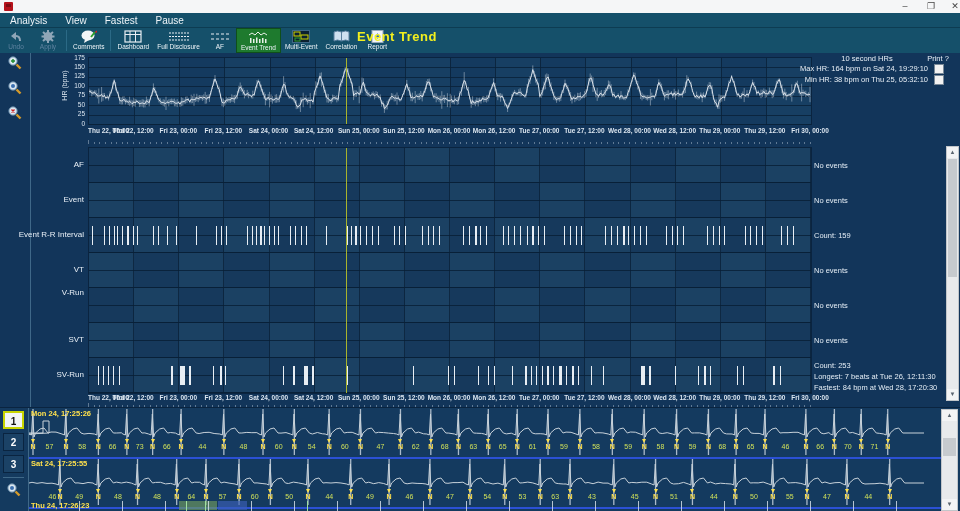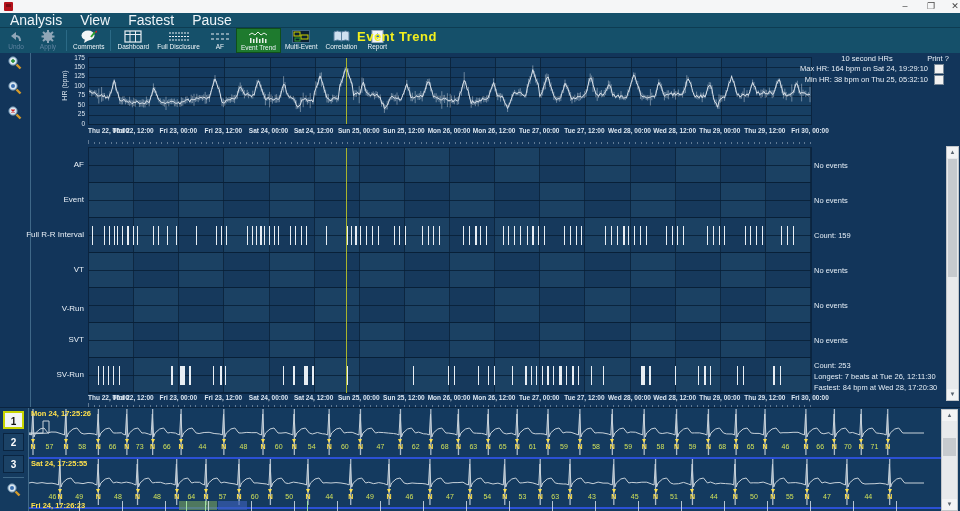--- a/index.html
+++ b/index.html
@@ -6,21 +6,21 @@
   .app{position:relative;width:960px;height:511px;overflow:hidden;
        font-family:"Liberation Sans",sans-serif;background:#12355a;
        -webkit-user-select:none;user-select:none;}
   
   .titlebar{position:absolute;left:0;top:0;width:960px;height:13px;background:#f5f6f7;}
   .appicon{position:absolute;left:4px;top:2px;width:9px;height:9px;background:#b5121b;border-radius:1px;}
   .appicon:after{content:"";position:absolute;left:2px;top:2px;width:5px;height:3px;background:#7d0d13;}
   .winbtn{position:absolute;top:0;width:22px;height:13px;text-align:center;font-size:9px;line-height:13px;color:#444;cursor:default;}
   
   .menubar{position:absolute;left:0;top:13px;width:960px;height:15px;background:#15506a;display:flex;align-items:center;padding-left:10px;box-sizing:border-box;gap:18px;border-bottom:1px solid #0d3c52;}
-  .menuitem{color:#eef4f8;font-size:14px;text-align:center;}
+  .menuitem{color:#eef4f8;font-size:10px;text-align:center;}
   
   .toolbar{position:absolute;left:0;top:28px;width:960px;height:25px;background:#15506a;display:flex;align-items:stretch;}
   .tbtn{display:flex;flex-direction:column;align-items:center;justify-content:flex-start;padding:1px 4px 0 4px;min-width:24px;}
   .tbtn .ticon{height:14px;display:flex;align-items:center;justify-content:center;}
   .tbtn .tlabel{font-size:6.5px;color:#eef4f8;white-space:nowrap;line-height:8px;}
   .tbtn.disabled .tlabel{color:#5f83a0;}
   .tbtn.active{background:#1e7a2e;border:1px solid #0f4f1b;box-sizing:border-box;}
   .tsep{width:1px;background:#2b6a86;margin:2px 2px;}
   .pagetitle{position:absolute;left:357px;top:29px;font-size:13px;font-weight:bold;color:#f2ef1e;letter-spacing:0.5px;}
   
@@ -432,23 +432,23 @@
   <div class="hrinfo" style="left:828px;top:54px;width:78px;text-align:center">10 second HRs</div>
   <div class="hrinfo" style="left:788px;top:64px;width:140px;text-align:right">Max HR: 164 bpm on Sat 24, 19:29:10</div>
   <div class="hrinfo" style="left:788px;top:75px;width:140px;text-align:right">Min HR: 38 bpm on Thu 25, 05:32:10</div>
   <div class="hrinfo" style="left:918px;top:54px;width:40px;text-align:center">Print ?</div>
   <div class="chk" style="left:934px;top:64px"></div>
   <div class="chk" style="left:934px;top:75px"></div>
 
   <div id="ev-labels">
       <div class="evlabel" style="top: 160px;">AF</div>
       <div class="evlabel" style="top: 195px;">Event</div>
-      <div class="evlabel" style="top: 230px;">Full R-R Interval</div>
+      <div class="evlabel" style="top: 230px;">Event R-R Interval</div>
       <div class="evlabel" style="top: 265px;">VT</div>
-      <div class="evlabel" style="top: 304px;">V-Run</div>
+      <div class="evlabel" style="top: 288px;">V-Run</div>
       <div class="evlabel" style="top: 335px;">SVT</div>
       <div class="evlabel" style="top: 370px;">SV-Run</div>
     </div>
   <div id="ev-plot">
       <div class="evrow" style="top: 0px;">
         <div class="evcell" style="left: 0px; width: 45.125px; background: rgb(22, 57, 92);"></div>
         <div class="evcell" style="left: 45.125px; width: 45.125px; background: rgb(27, 65, 99);"></div>
         <div class="evcell" style="left: 90.25px; width: 45.125px; background: rgb(22, 57, 92);"></div>
         <div class="evcell" style="left: 135.375px; width: 45.125px; background: rgb(27, 65, 99);"></div>
         <div class="evcell" style="left: 180.5px; width: 45.125px; background: rgb(22, 57, 92);"></div>
@@ -1112,21 +1112,21 @@
           <div class="beatnum" style="left: 605.693px; top: 34px;">45</div>
           <div class="beatnum" style="left: 645.014px; top: 34px;">51</div>
           <div class="beatnum" style="left: 684.809px; top: 34px;">44</div>
           <div class="beatnum" style="left: 724.972px; top: 34px;">50</div>
           <div class="beatnum" style="left: 760.863px; top: 34px;">55</div>
           <div class="beatnum" style="left: 797.954px; top: 34px;">47</div>
           <div class="beatnum" style="left: 839.318px; top: 34px;">44</div>
           <div class="blueline" style="top: 48px;"></div>
         </div>
         <div class="strip" style="top: 93px; height: 11px;">
-          <div class="striplabel">Fri 24, 17:26:23</div>
+          <div class="striplabel">Thu 24, 17:26:23</div>
           <div class="hl" style="left: 150px; width: 38px; top: 0px; background: rgb(111, 154, 95); opacity: 0.65;"></div>
           <div class="hl" style="left: 189px; width: 29px; top: 0px; background: rgb(58, 95, 184); opacity: 0.65;"></div>
           <div class="beatline" style="left: 50px; height: 11px;"></div>
           <div class="beatline" style="left: 93px; height: 11px;"></div>
           <div class="beatline" style="left: 136px; height: 11px;"></div>
           <div class="beatline" style="left: 179px; height: 11px;"></div>
           <div class="beatline" style="left: 222px; height: 11px;"></div>
           <div class="beatline" style="left: 265px; height: 11px;"></div>
           <div class="beatline" style="left: 308px; height: 11px;"></div>
           <div class="beatline" style="left: 351px; height: 11px;"></div>

